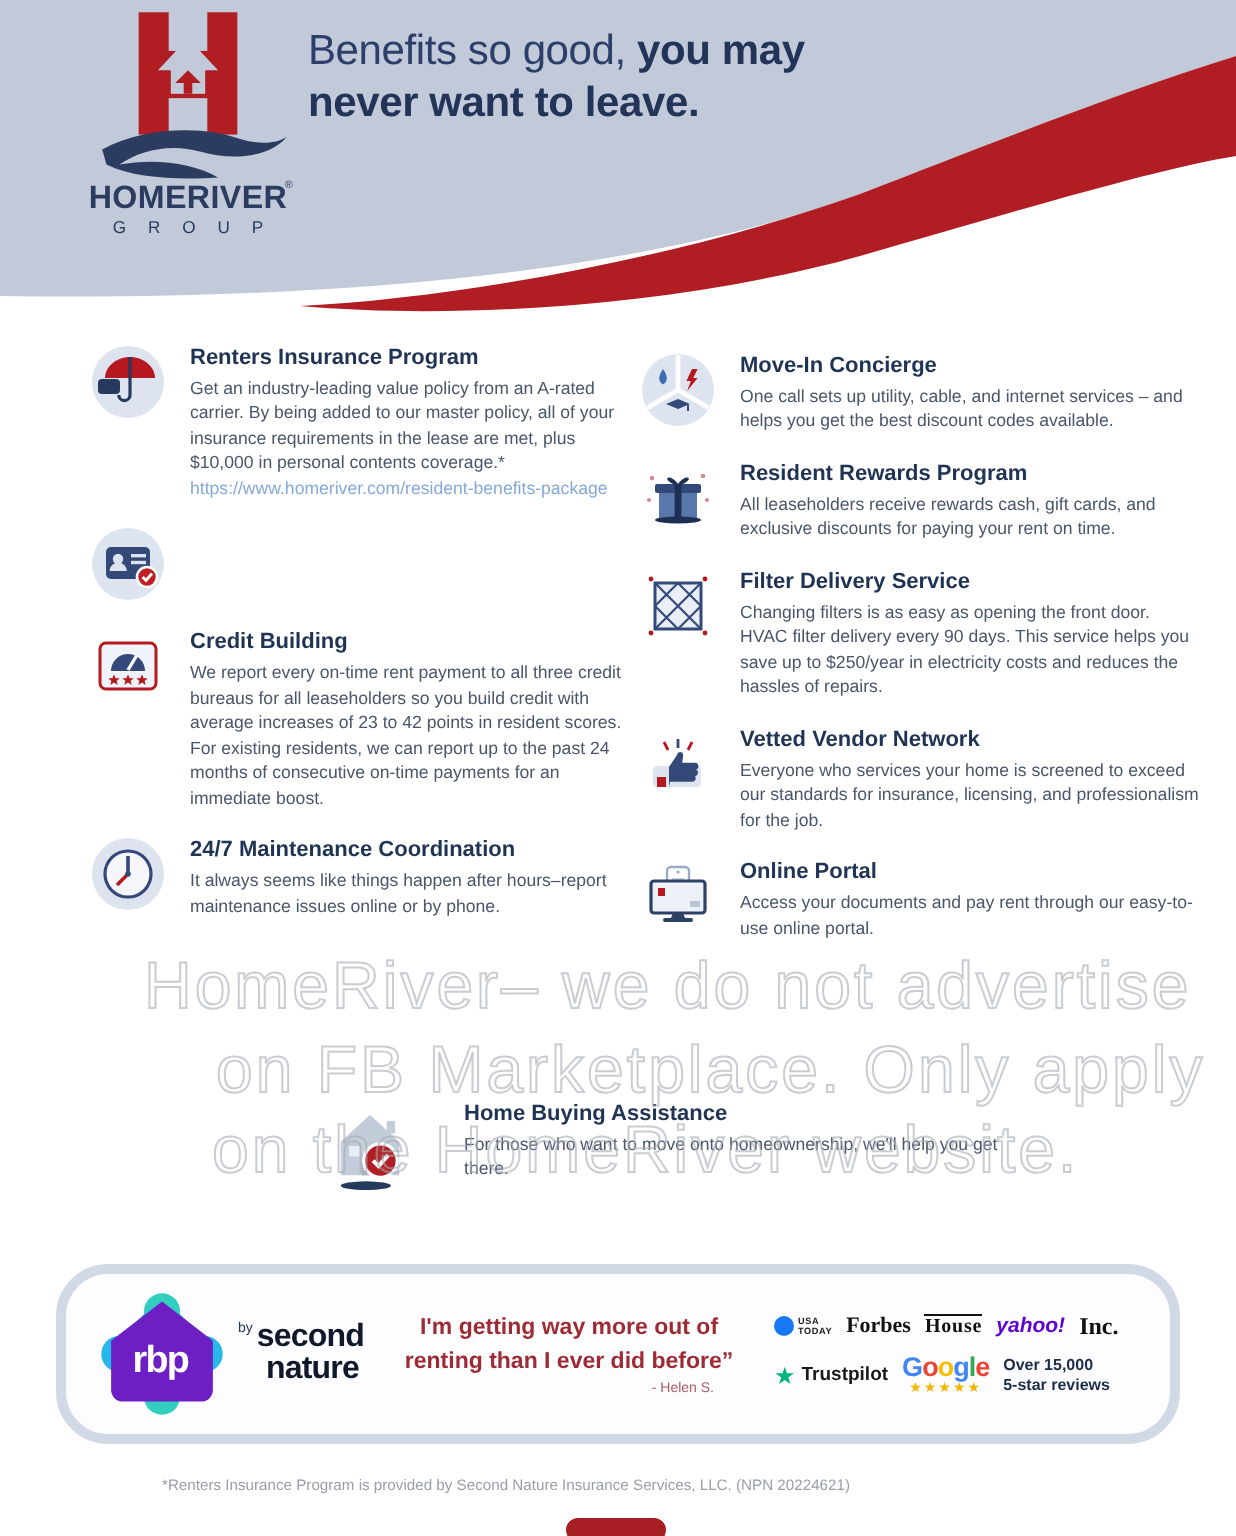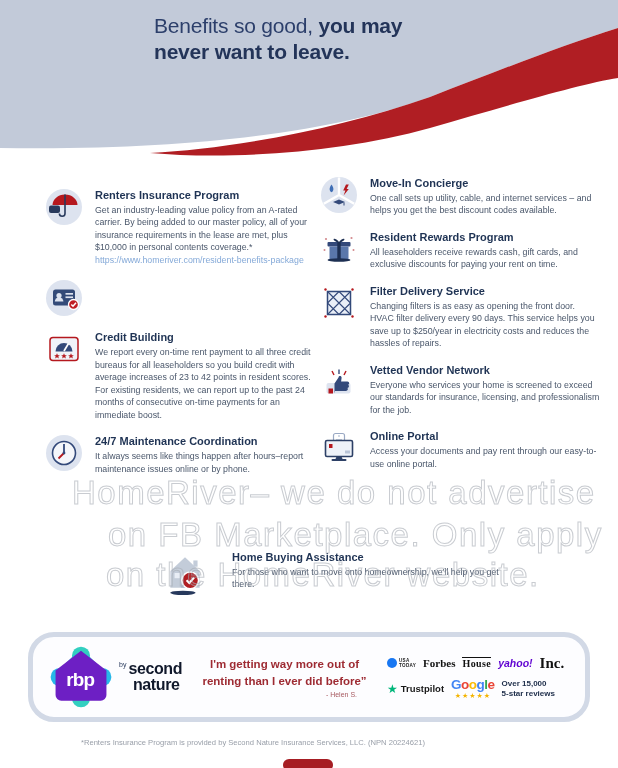--- a/index.html
+++ b/index.html
@@ -11,21 +11,21 @@
   }
   
   .hdr-wave{position:absolute;top:0;left:0;}
   .logo-block{position:absolute;left:40px;top:4px;width:108px;}
   .hdr-title{position:absolute;left:154px;top:13px;width:430px;
     font-size:21px;line-height:1.24;color:#2c3f6b;letter-spacing:-0.2px;}
   .hdr-title .light{font-weight:500;}
   .hdr-title .bold{font-weight:800;color:#233459;}
   
   .col{position:absolute;display:flex;flex-direction:column;}
-  .col-left{left:45px;top:188px;width:268px;}
+  .col-left{left:45px;top:172px;width:268px;}
   .col-right{left:320px;top:176px;width:280px;}
   .benefit{display:flex;gap:12px;margin-bottom:13px;}
   .benefit .icn{flex:0 0 38px;width:38px;height:38px;}
   .b-title{font-size:11px;font-weight:700;color:#1f3354;margin:1px 0 3px 0;}
   .b-body{font-size:8.8px;line-height:1.42;color:#49566a;}
   .b-link{font-size:8.8px;line-height:1.42;color:#84a9d8;word-break:break-all;display:block;text-decoration:none;}
   .center-benefit{position:absolute;left:162px;top:550px;width:340px;display:flex;gap:24px;}
   .center-benefit .icn{flex:0 0 46px;width:46px;height:46px;}
   
   .wm{position:absolute;z-index:5;pointer-events:none;white-space:nowrap;
@@ -49,21 +49,21 @@
   .t-attr{font-size:7px;color:#a85b62;text-align:right;margin-top:2px;padding-right:14px;}
   .press{flex:0 0 182px;display:flex;flex-direction:column;gap:6px;}
   .press-row{display:flex;align-items:center;gap:7px;justify-content:flex-start;}
   .usat{display:flex;align-items:center;gap:2px;}
   .usat .dot{width:10px;height:10px;border-radius:50%;background:#1877f2;display:inline-block;}
   .usat .stack{display:flex;flex-direction:column;font-size:4.6px;font-weight:700;color:#1a1a1a;line-height:1.1;letter-spacing:0.3px;}
   .lg-serif{font-family:"Liberation Serif","DejaVu Serif",serif;font-weight:700;color:#111;}
   .forbes{font-size:11px;}
   .house{font-size:10px;letter-spacing:0.4px;border-top:1px solid #111;}
   .yahoo{font-size:10.5px;font-weight:800;font-style:italic;color:#5f01d1;}
-  .inc{font-size:15px;}
+  .inc{font-size:12px;}
   .tp{display:flex;align-items:center;gap:3px;}
   .tp .tp-star{color:#00b67a;font-size:12px;line-height:1;}
   .tp .tp-name{font-size:9.5px;font-weight:700;color:#191919;}
   .google{display:flex;flex-direction:column;align-items:center;line-height:1;}
   .gword{font-size:13.5px;font-weight:700;letter-spacing:-0.5px;}
   .gstars{font-size:7px;color:#f4b400;letter-spacing:1px;margin-top:1px;}
   .g0,.g3{color:#4285f4}.g1,.g5{color:#ea4335}.g2{color:#fbbc05}.g4{color:#34a853}
   .rev-count{font-size:8px;font-weight:700;color:#1c2c49;line-height:1.2;}
   
   .footnote{position:absolute;left:0;top:738px;width:506px;text-align:center;
@@ -74,20 +74,34 @@
 </head>
 <body>
 
 <div class="page">
 
   <svg class="hdr-wave" width="618" height="210" viewBox="0 0 618 210">
     <path d="M0,0 H618 V28 C560,46 500,70 430,97 C340,130 200,151 0,148 Z" fill="#c2cad9"></path>
     <path d="M618,28 C560,46 500,70 430,97 C340,129 230,149 150,153 C230,160 340,153 430,128 C510,105 580,84 618,78 Z" fill="#b01e23"></path>
   </svg>
 
+  <div class="logo-block">
+    <svg width="108" height="118" viewBox="0 0 100 110">
+      <rect x="27" y="2" width="14" height="57" fill="#b01e23"></rect>
+      <rect x="59" y="2" width="14" height="57" fill="#b01e23"></rect>
+      <rect x="39" y="20" width="22" height="22" fill="#b01e23"></rect>
+      <path d="M50 14 L64 29 H36 Z" fill="#c2cad9"></path>
+      <rect x="42" y="27" width="16" height="13" fill="#c2cad9"></rect>
+      <path d="M50 29 L56 35 H52 V40 H48 V35 H44 Z" fill="#b01e23"></path>
+      <path d="M10 66 C30 55 58 55 74 61 C84 64 92 63 96 60 C88 70 70 71 56 67 C42 63 28 66 18 73 C34 70 52 72 64 79 C48 80 26 80 12 73 Z" fill="#2b3c60"></path>
+      <text x="50" y="93" text-anchor="middle" font-size="15" font-weight="bold" fill="#2b3c60" letter-spacing="0.2">HOMERIVER</text>
+      <text x="97" y="84" text-anchor="middle" font-size="5" fill="#2b3c60">®</text>
+      <text x="52" y="105" text-anchor="middle" font-size="8" fill="#2b3c60" letter-spacing="4">G R O U P</text>
+    </svg>
+  </div>
 
   <div class="hdr-title">
     <span class="light">Benefits so good, </span><span class="bold">you may</span><br>
     <span class="bold">never want to leave.</span>
   </div>
 
   <div class="col col-left">
 
     <div class="benefit">
       <svg class="icn" viewBox="0 0 38 38">

